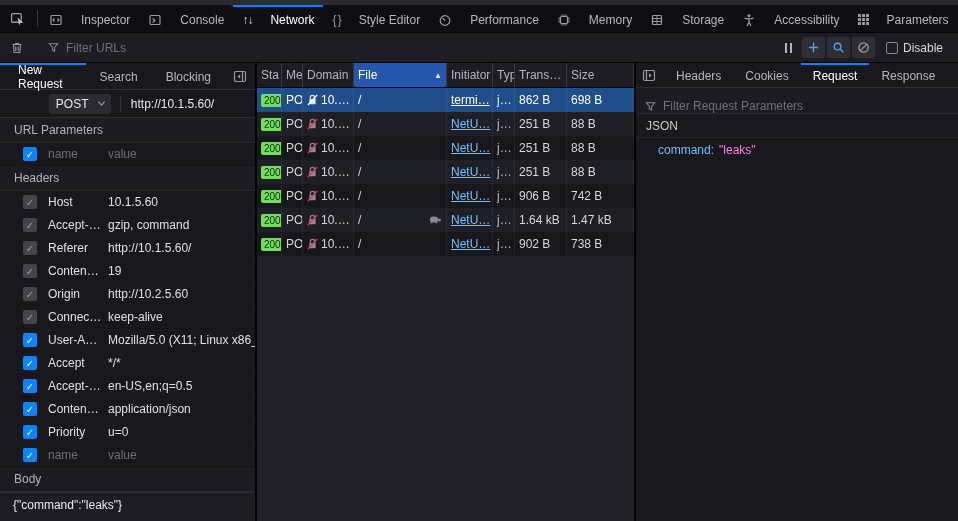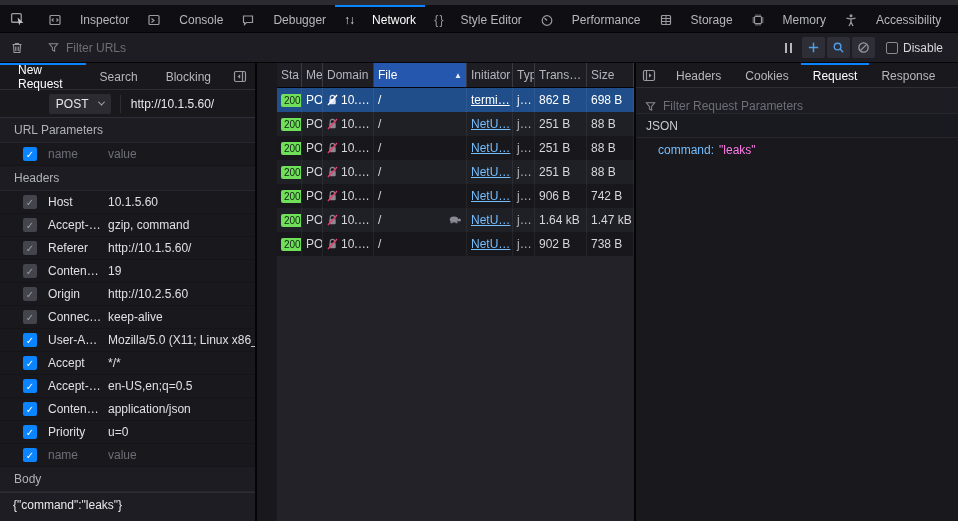--- a/index.html
+++ b/index.html
@@ -54,21 +54,21 @@
   .lp-row { height:23px; flex:none; display:flex; align-items:center; border-bottom:1px solid #141419; }
   .cb { width:14px; height:14px; margin-left:23px; border-radius:2px; display:flex; align-items:center; justify-content:center; font-size:10px; flex:none; }
   .cb.blue { background:#0a84ff; color:#fff; }
   .cb.grey { background:#44444c; color:#9aa0a6; }
   .lp-name { width:60px; margin-left:11px; white-space:nowrap; overflow:hidden; color:#e0e0e4; flex:none; }
   .lp-val { flex:1; white-space:nowrap; overflow:hidden; color:#e0e0e4; padding-right:8px; }
   .lp-row.ghost .lp-name, .lp-row.ghost .lp-val { color:#6e6e78; }
   .lp-body { flex:1; background:#1d1d23; border-top:1px solid #2e2e36; padding:5px 13px; color:#e8e8ea; }
 
   
-  .mid { flex:1; min-width:0; background:#222228; display:flex; flex-direction:column; overflow:hidden;margin-left:20px; }
+  .mid { flex:1; min-width:0; background:#222228; display:flex; flex-direction:column; overflow:hidden; }
   .tbl-head { height:25px; flex:none; background:#1d1d23; display:flex; color:#b5b5bf; border-bottom:1px solid #050507; }
   .th { display:flex; align-items:center; padding:0 4px; border-right:1px solid #3a3a41; white-space:nowrap; overflow:hidden; }
   .th.sorted { background:#2457ad; color:#fff; }
   .th .arrow { margin-left:auto; font-size:8px; color:#e6eefb; }
   .c-sta{width:25px;flex:none;} .c-me{width:21px;flex:none;} .c-dom{width:51px;flex:none;}
   .c-file{width:93px;flex:none;} .c-init{width:46px;flex:none;} .c-typ{width:22px;flex:none;}
   .c-tra{width:52px;flex:none;} .c-siz{flex:1;}
   .req-row { height:24px; flex:none; display:flex; align-items:stretch; color:#d7d7db; }
   .req-row.r-even { background:#1f1f26; }
   .req-row.r-odd { background:#17171c; }
@@ -114,54 +114,48 @@
       </svg>
     <span>Inspector</span>
   </div>
   <div class="tb-tab">
     <svg width="14" height="14" viewBox="0 0 14 14">
         <rect x="2" y="2.5" width="10" height="9" rx="1" fill="none" stroke="#9a9aa2" stroke-width="1.2"></rect>
         <path d="M4.5 5.5 7 7.5 4.5 9.5" fill="none" stroke="#9a9aa2" stroke-width="1.2"></path>
       </svg>
     <span>Console</span>
   </div>
-  <div class="tb-tab">
-    <svg width="14" height="14" viewBox="0 0 14 14">
-        <path d="M2.5 3h9v6.5h-6L3.5 11.5V9.5h-1z" fill="none" stroke="#9a9aa2" stroke-width="1.2"></path>
-      </svg>
-    <span>Debugger</span>
-  </div>
   <div class="tb-tab active">
     <span class="glyph">↑↓</span>
     <span>Network</span>
   </div>
   <div class="tb-tab">
     <span class="glyph">{ }</span>
     <span>Style Editor</span>
   </div>
   <div class="tb-tab">
     <svg width="14" height="14" viewBox="0 0 14 14">
         <circle cx="7" cy="7.5" r="4.8" fill="none" stroke="#9a9aa2" stroke-width="1.2"></circle>
         <path d="M7 7.5 4.5 5" stroke="#9a9aa2" stroke-width="1.2"></path>
       </svg>
     <span>Performance</span>
   </div>
   <div class="tb-tab">
     <svg width="14" height="14" viewBox="0 0 14 14">
+        <rect x="3.5" y="3.5" width="7" height="7" rx="1" fill="none" stroke="#9a9aa2" stroke-width="1.2"></rect>
+        <path d="M5 1.5v2 M7 1.5v2 M9 1.5v2 M5 10.5v2 M7 10.5v2 M9 10.5v2 M1.5 5h2 M1.5 7h2 M1.5 9h2 M10.5 5h2 M10.5 7h2 M10.5 9h2" stroke="#9a9aa2" stroke-width="1"></path>
+      </svg>
+    <span>Memory</span>
+  </div>
+  <div class="tb-tab">
+    <svg width="14" height="14" viewBox="0 0 14 14">
         <rect x="2.5" y="2.5" width="9" height="9" rx="1" fill="none" stroke="#9a9aa2" stroke-width="1.2"></rect>
         <path d="M2.5 5.5h9 M2.5 8.5h9 M6 4h2 M6 7h2 M6 10h2" stroke="#9a9aa2" stroke-width="1"></path>
       </svg>
     <span>Storage</span>
-  </div>
-  <div class="tb-tab">
-    <svg width="14" height="14" viewBox="0 0 14 14">
-        <rect x="3.5" y="3.5" width="7" height="7" rx="1" fill="none" stroke="#9a9aa2" stroke-width="1.2"></rect>
-        <path d="M5 1.5v2 M7 1.5v2 M9 1.5v2 M5 10.5v2 M7 10.5v2 M9 10.5v2 M1.5 5h2 M1.5 7h2 M1.5 9h2 M10.5 5h2 M10.5 7h2 M10.5 9h2" stroke="#9a9aa2" stroke-width="1"></path>
-      </svg>
-    <span>Memory</span>
   </div>
   <div class="tb-tab">
     <svg width="14" height="14" viewBox="0 0 14 14">
         <circle cx="7" cy="2.8" r="1.5" fill="#9a9aa2"></circle>
         <path d="M2.5 5.2c3 .9 6 .9 9 0 M7 5.8v3.4 M7 9.2 5 13 M7 9.2 9 13" fill="none" stroke="#9a9aa2" stroke-width="1.3"></path>
       </svg>
     <span>Accessibility</span>
   </div>
   <div class="tb-tab">
     <span class="appgrid">

